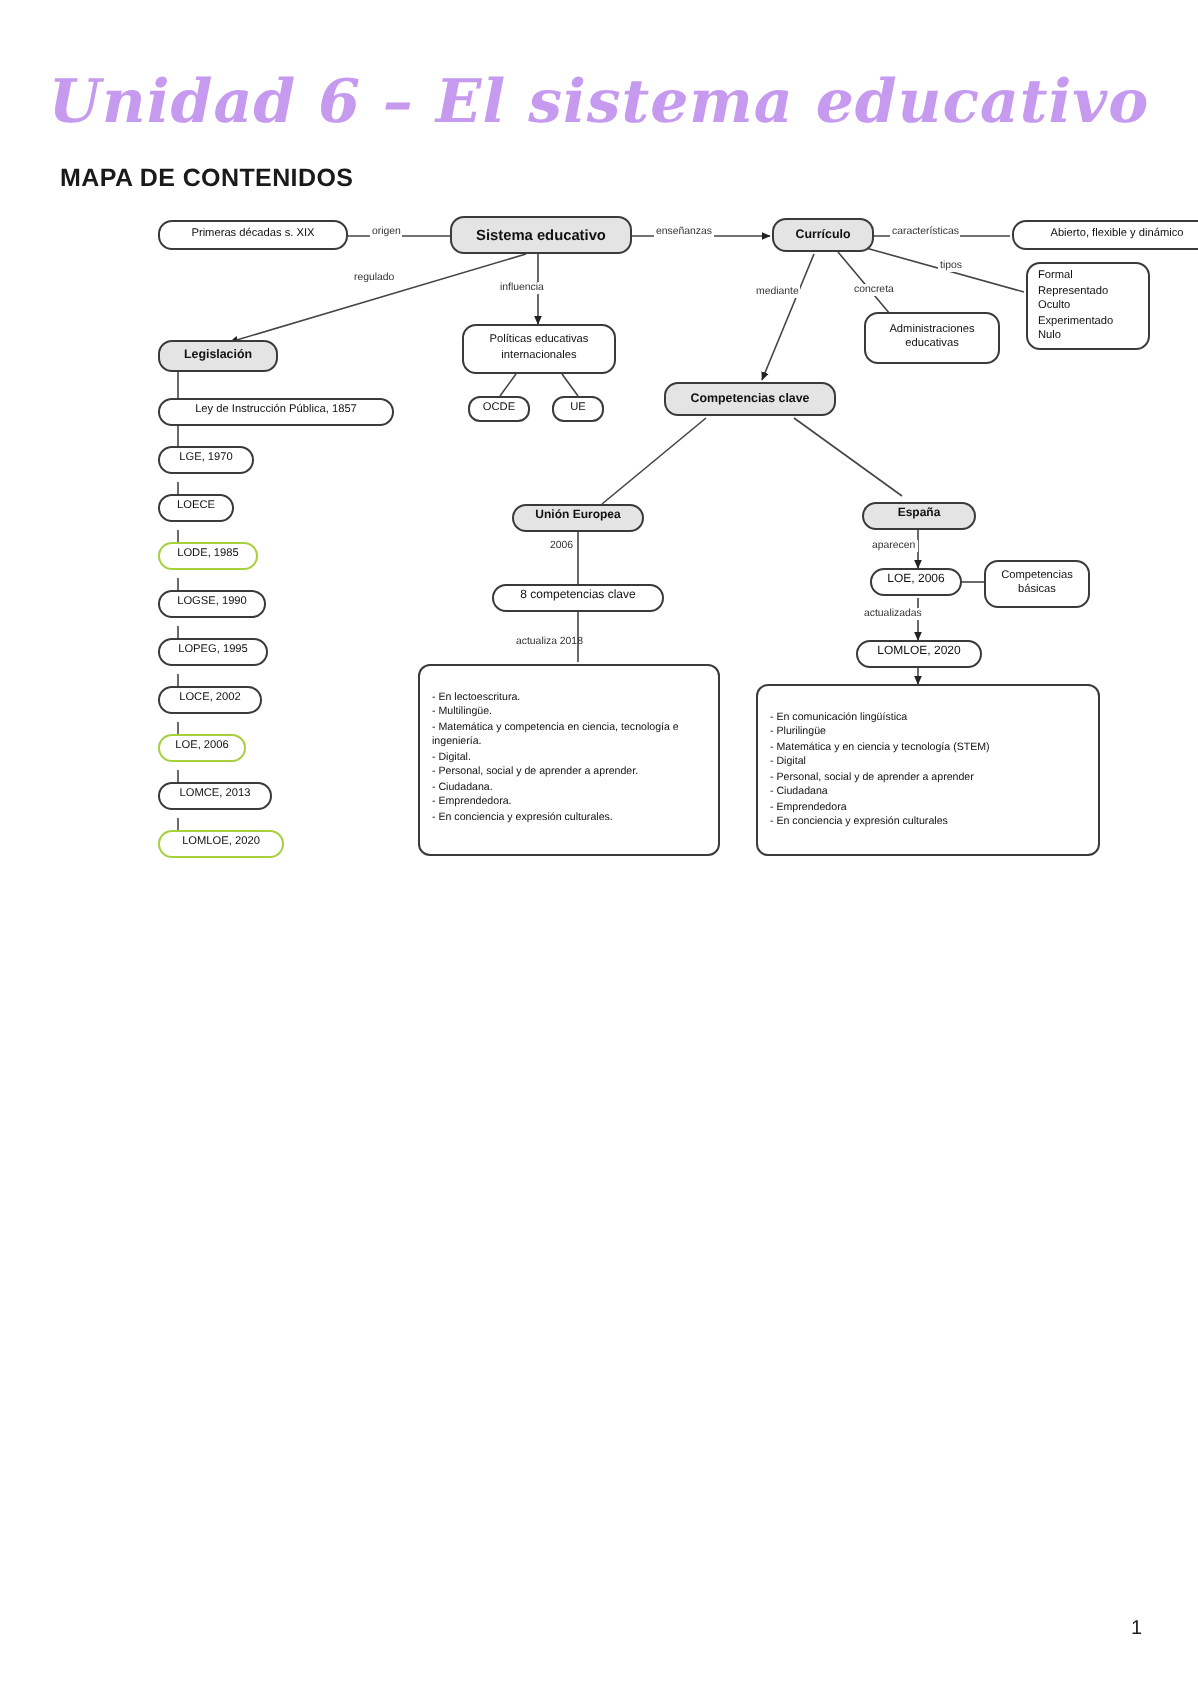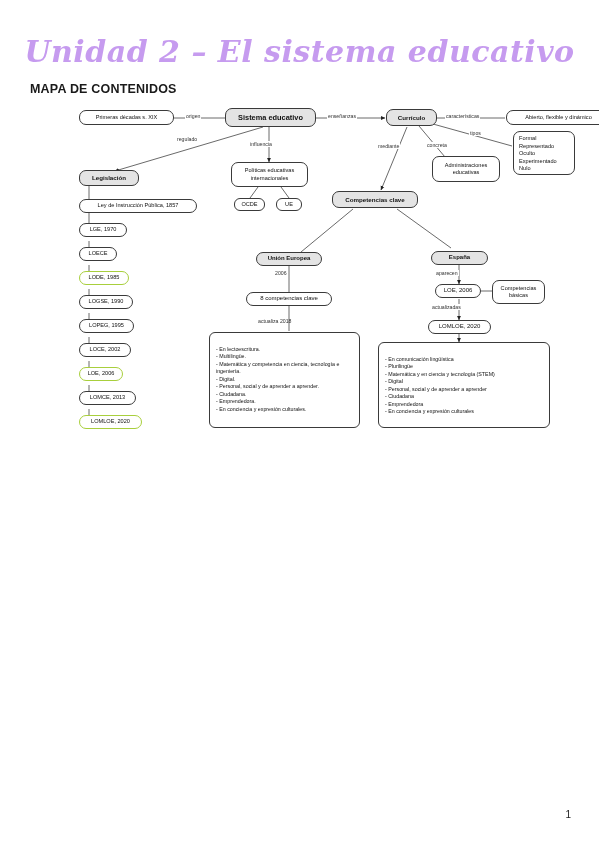--- a/index.html
+++ b/index.html
@@ -109,21 +109,21 @@
   .plain {
     position: absolute;
     font-size: 5.2px;
     color: #333;
     white-space: nowrap;
   }
 </style>
 </head>
 <body>
 
-<div id="page-title">Unidad 2 – El sistema educativo</div>
+<div id="page-title">Unidad 6 – El sistema educativo</div>
 <div id="section-heading">MAPA DE CONTENIDOS</div>
 
 <div id="diagram">
 
   <svg id="wires" viewBox="0 0 599 460">
     <defs>
       <marker id="ah" markerWidth="6" markerHeight="6" refX="5" refY="3" orient="auto">
         <path d="M0,0.6 L5.4,3 L0,5.4 z" fill="#222"></path>
       </marker>
     </defs>

